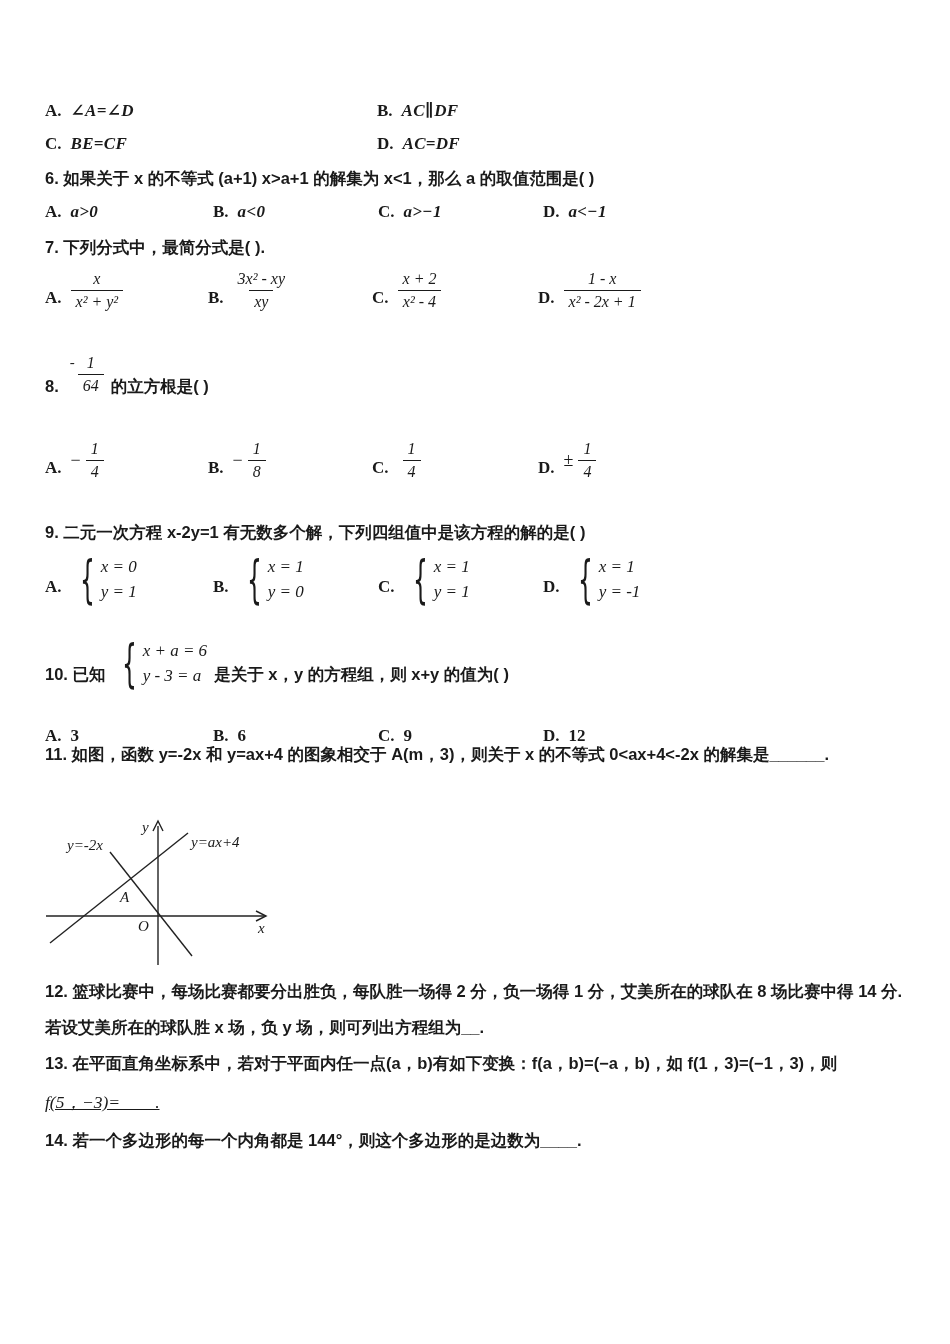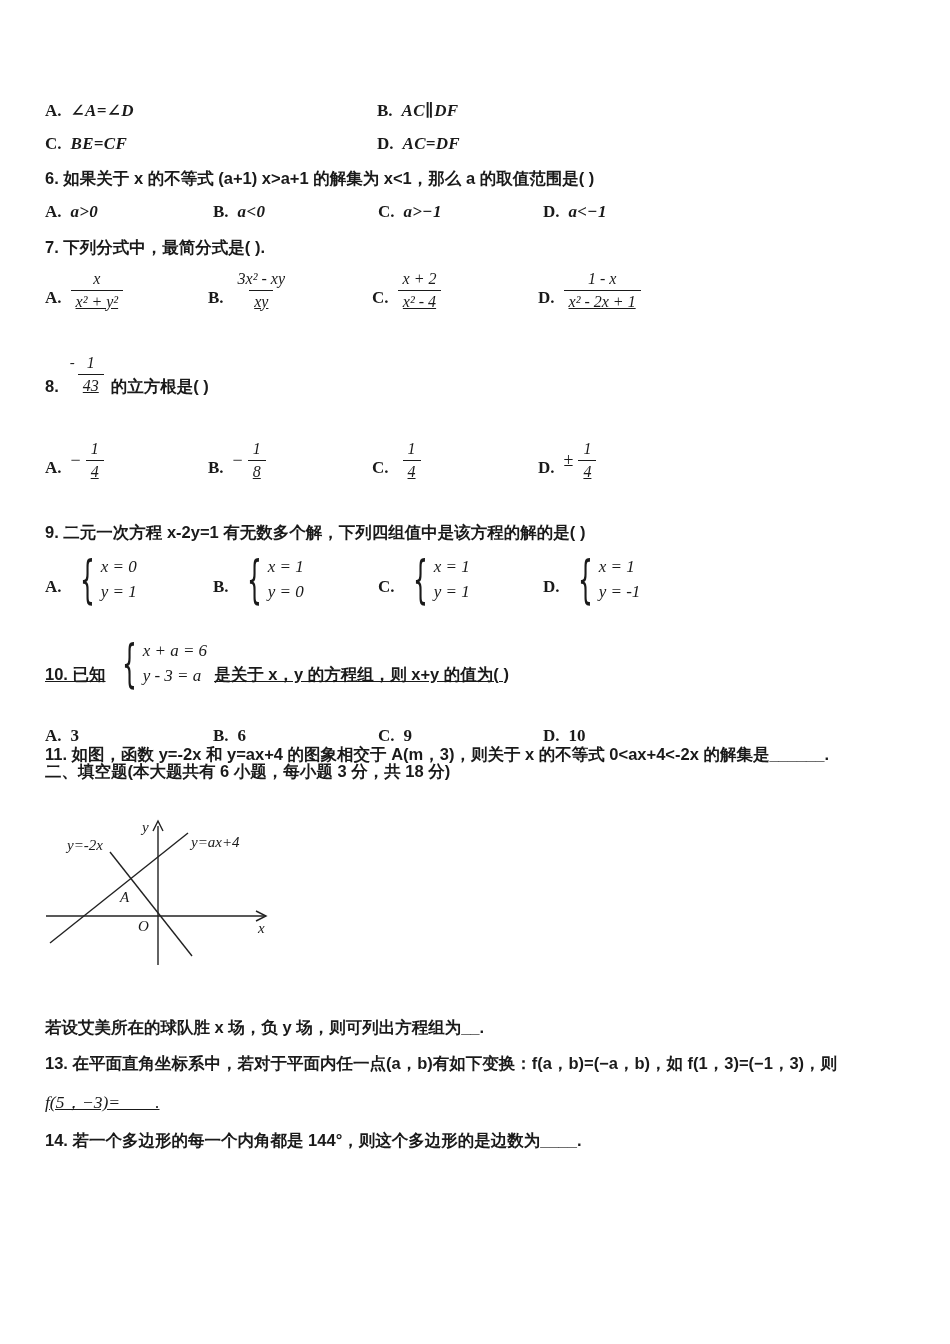--- a/index.html
+++ b/index.html
@@ -16,36 +16,36 @@
   
   .m   { font:italic 700 17px "Liberation Serif","DejaVu Serif",serif; letter-spacing:.3px; }
   .mstem { font:italic 400 17.5px "Liberation Serif","DejaVu Serif",serif;text-decoration:underline; }
   .optnum { font:700 17px "Liberation Serif","DejaVu Serif",serif; }
   .opt { display:flex; gap:9px; align-items:baseline; white-space:nowrap; }
   
   .fr  { align-items:flex-end; }
   .frac { display:inline-flex; flex-direction:column; align-items:center; text-align:center;
           font:italic 400 16px/1.35 "Liberation Serif","DejaVu Serif",serif; }
   .frac .num { padding:0 5px; }
-  .frac .den { border-top:1.4px solid #1a1a1a; padding:0 5px;text-decoration:underline; }
+  .frac .den { border-top:1.4px solid #1a1a1a; padding:0 5px; }
   .pbf { padding-bottom:4px; }
   .sign { font:400 18px "Liberation Serif",serif; align-self:center; margin-right:-4px; }
   .fr8 { align-items:flex-end; gap:7px; }
   .fr8 .sign-top { font:400 15px "Liberation Serif",serif; align-self:flex-start; margin:2px -4px 0 4px; }
   .fr8 .frac { margin-bottom:1px; }
   
   .sys { display:inline-flex; align-items:center; }
   .brace { font:400 52px/0.92 "DejaVu Sans",sans-serif; transform:scaleX(.45); transform-origin:center; }
   .syslines { display:inline-flex; flex-direction:column; gap:5px;
               font:italic 400 17px "Liberation Serif","DejaVu Serif",serif; margin-left:-3px;justify-content:space-between; }
   .sysopt { align-items:flex-end; }
   .pbs { padding-bottom:7px; }
   .q10row { display:flex; align-items:flex-end; gap:7px; white-space:nowrap; }
   .q10row .sys { align-items:center; }
-  .q10row .cn { padding-bottom:3px;text-decoration:underline; }
+  .q10row .cn { padding-bottom:3px; }
   svg text { user-select:none; }
 </style>
 </head>
 <body>
 
 <div class="page">
 
   <div class="abs opt" style="left:45px;top:100px">
     <span class="lbl">A.</span>
     <span class="m">∠A=∠D</span>
@@ -109,21 +109,21 @@
       <span class="num">1 - x</span>
       <span class="den">x² - 2x + 1</span>
     </span>
   </div>
 
   <div class="abs opt fr8" style="left:45px;top:352px">
     <span class="cn">8.</span>
     <span class="sign-top">-</span>
     <span class="frac">
       <span class="num">1</span>
-      <span class="den">43</span>
+      <span class="den">64</span>
     </span>
     <span class="cn">的立方根是(  )</span>
   </div>
 
   <div class="abs opt fr" style="left:45px;top:438px">
     <span class="lbl pbf">A.</span>
     <span class="sign">−</span>
     <span class="frac">
       <span class="num">1</span>
       <span class="den">4</span>
@@ -214,24 +214,23 @@
   <div class="abs opt" style="left:213px;top:726px">
     <span class="lbl">B.</span>
     <span class="optnum">6</span>
   </div>
   <div class="abs opt" style="left:378px;top:726px">
     <span class="lbl">C.</span>
     <span class="optnum">9</span>
   </div>
   <div class="abs opt" style="left:543px;top:726px">
     <span class="lbl">D.</span>
-    <span class="optnum">10</span>
-  </div>
-
-  <div class="abs cn" style="left:45px;top:760px">二、填空题(本大题共有 6 小题，每小题 3 分，共 18 分)</div>
+    <span class="optnum">12</span>
+  </div>
+
 
   <div class="abs cn" style="left:45px;top:743px">11. 如图，函数 y=-2x 和 y=ax+4 的图象相交于 A(m，3)，则关于 x 的不等式 0&lt;ax+4&lt;-2x 的解集是______.</div>
 
   <svg class="abs" style="left:40px;top:816px" width="235" height="152" viewBox="0 0 235 152">
     <g stroke="#222222" stroke-width="1.4" fill="none">
       <line x1="118" y1="10" x2="118" y2="149"></line>
       <polyline points="113,15 118,5 123,15"></polyline>
       <line x1="6" y1="100" x2="226" y2="100"></line>
       <polyline points="216,95 226,100 216,105"></polyline>
       <line x1="70" y1="36" x2="152" y2="140"></line>
@@ -240,20 +239,21 @@
     <g fill="#1a1a1a" font-family="Liberation Serif, DejaVu Serif, serif" font-style="italic" font-size="15">
       <text x="102" y="16">y</text>
       <text x="218" y="117">x</text>
       <text x="98" y="115">O</text>
       <text x="80" y="86">A</text>
       <text x="27" y="34">y=-2x</text>
       <text x="151" y="31">y=ax+4</text>
     </g>
   </svg>
 
+  <div class="abs cn" style="left:45px;top:980px">12. 篮球比赛中，每场比赛都要分出胜负，每队胜一场得 2 分，负一场得 1 分，艾美所在的球队在 8 场比赛中得 14 分.</div>
   <div class="abs cn" style="left:45px;top:1016px">若设艾美所在的球队胜 x 场，负 y 场，则可列出方程组为__.</div>
 
   <div class="abs cn" style="left:45px;top:1052px">13. 在平面直角坐标系中，若对于平面内任一点(a，b)有如下变换：f(a，b)=(−a，b)，如 f(1，3)=(−1，3)，则</div>
   <div class="abs mstem" style="left:45px;top:1090px">f(5，−3)=____.</div>
 
   <div class="abs cn" style="left:45px;top:1129px">14. 若一个多边形的每一个内角都是 144°，则这个多边形的是边数为____.</div>
 
 
 </div>
 

